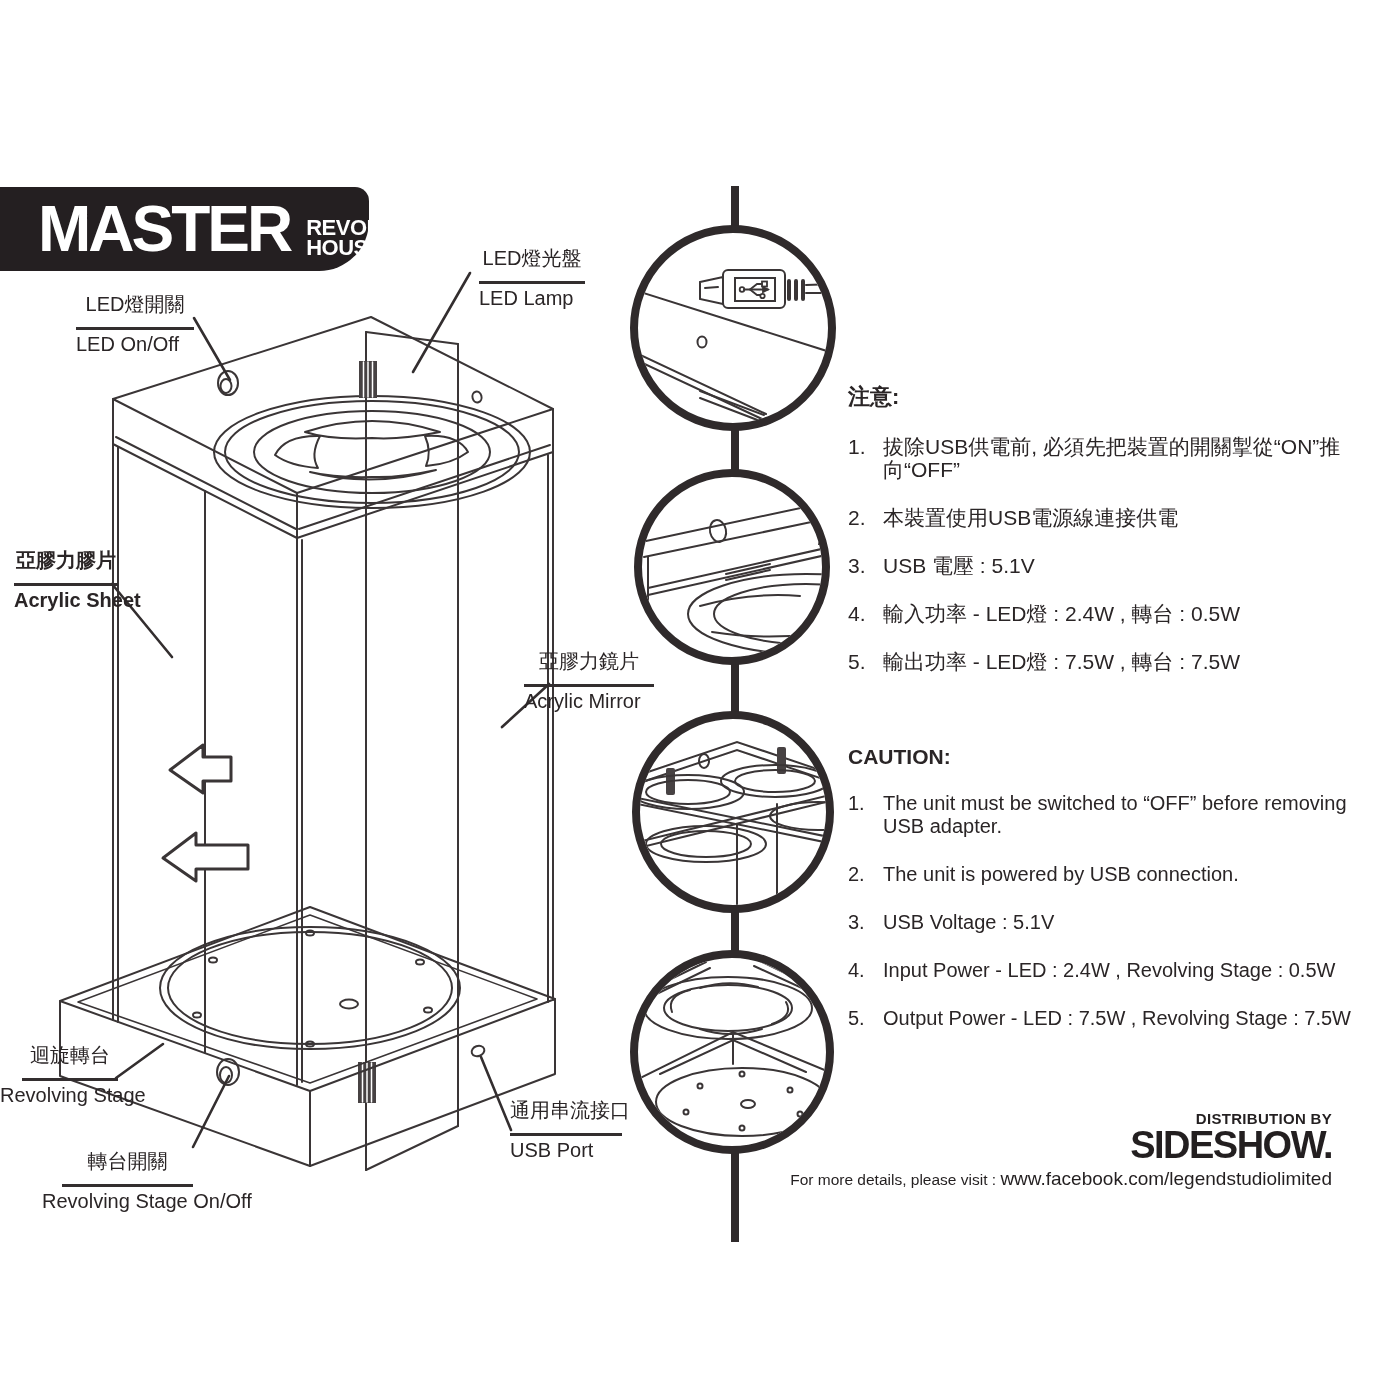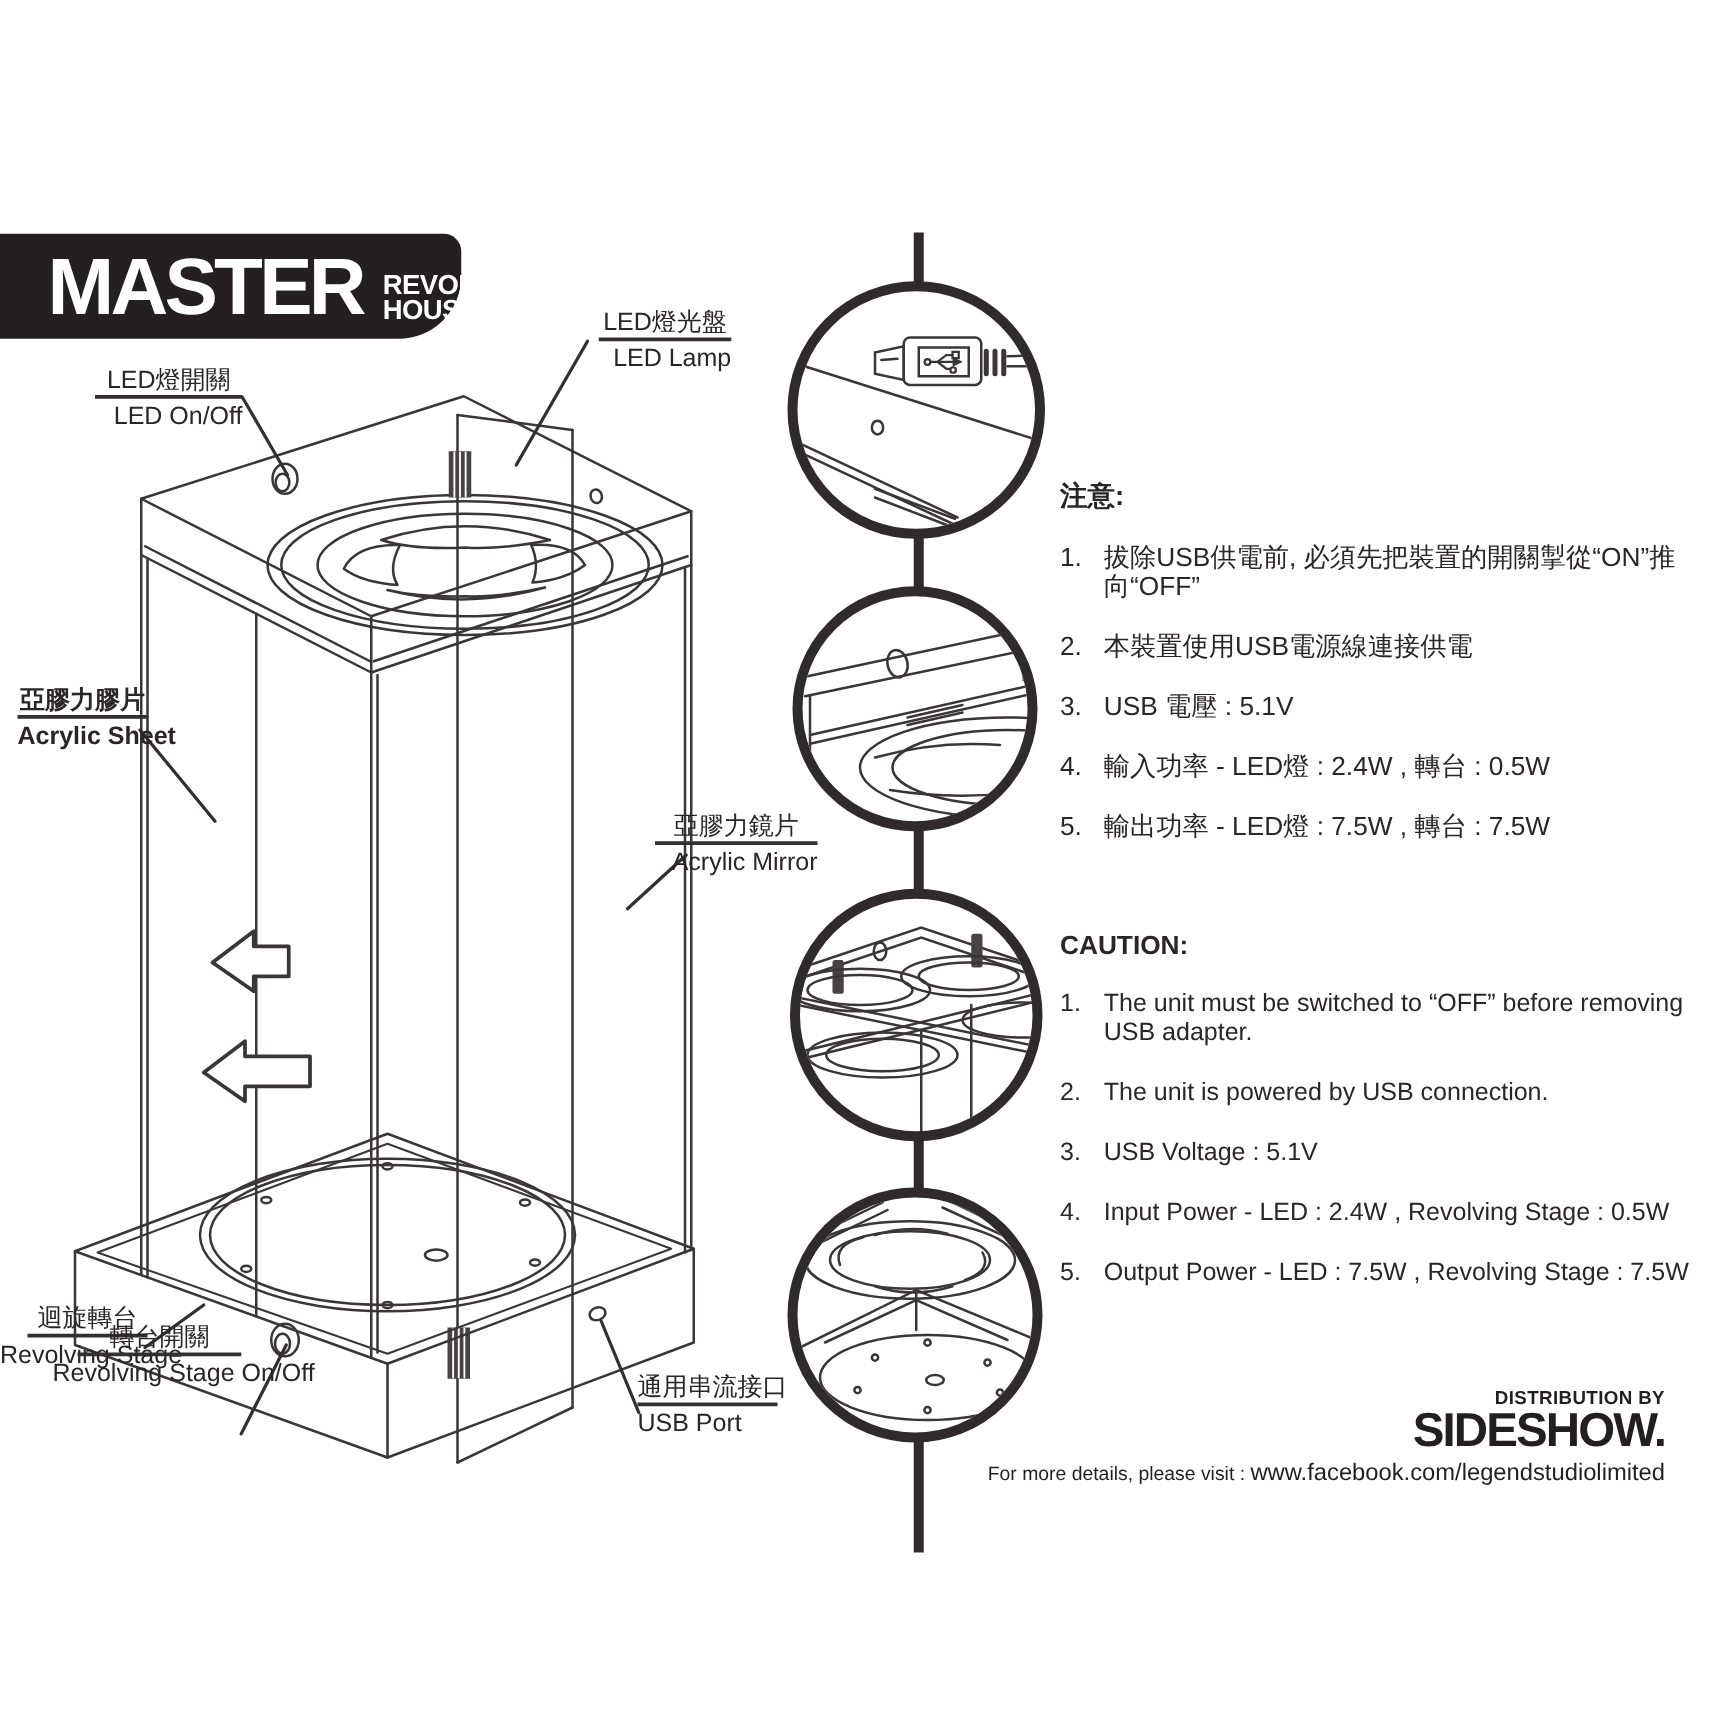--- a/index.html
+++ b/index.html
@@ -10,22 +10,22 @@
   
   .banner{position:absolute;left:0;top:187px;width:369px;height:84px;background:#241f21;
           border-radius:0 14px 50px 0;display:flex;align-items:flex-end;padding-left:38px;
           box-sizing:border-box;color:#fff;}
   .banner .master{font-size:64px;font-weight:700;letter-spacing:-3px;line-height:1;margin-bottom:10px;}
   .banner .sub{margin-left:16px;font-weight:700;font-size:22px;line-height:20px;letter-spacing:-.5px;margin-bottom:13px;}
 
   
   .diagram-label{position:absolute;font-size:20px;line-height:23px;color:#2a2526;}
   .diagram-label .cn{display:block;text-align:center;border-bottom:3.5px solid #332e2f;
-                     padding-bottom:0;white-space:nowrap;}
-  .diagram-label .en{display:block;padding-top:3px;white-space:nowrap;text-align:right;}
+                     padding-bottom:11px;white-space:nowrap;}
+  .diagram-label .en{display:block;padding-top:3px;white-space:nowrap;}
   .diagram-label .en.center{text-align:left;}
 
   
   .notes{position:absolute;width:530px;}
   .notes .heading{font-weight:700;margin:0;}
   .notes-cn{left:848px;top:382px;font-size:21px;}
   .notes-cn .heading{font-size:22px;}
   .notes-en{left:848px;top:745px;font-size:20px;}
   .notes-en .heading{font-size:21px;}
   .note-items{display:flex;flex-direction:column;gap:25px;margin-top:23px;}
@@ -256,21 +256,21 @@
   <div class="diagram-label" style="left:524px;top:650px;width:130px;">
     <span class="cn">亞膠力鏡片</span>
     <span class="en">Acrylic Mirror</span>
   </div>
 
   <div class="diagram-label" style="left:22px;top:1044px;width:96px;">
     <span class="cn">迴旋轉台</span>
     <span class="en center" style="margin-left:-22px;">Revolving Stage</span>
   </div>
 
-  <div class="diagram-label" style="left:62px;top:1059px;width:131px;">
+  <div class="diagram-label" style="left:62px;top:1150px;width:131px;">
     <span class="cn">轉台開關</span>
     <span class="en center" style="margin-left:-20px;">Revolving Stage On/Off</span>
   </div>
 
   <div class="diagram-label" style="left:510px;top:1099px;width:112px;">
     <span class="cn">通用串流接口</span>
     <span class="en center">USB Port</span>
   </div>
 
   <div class="notes notes-cn">

